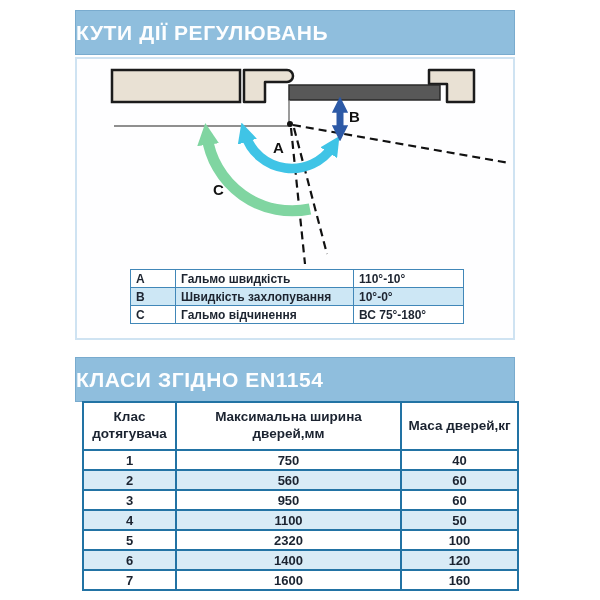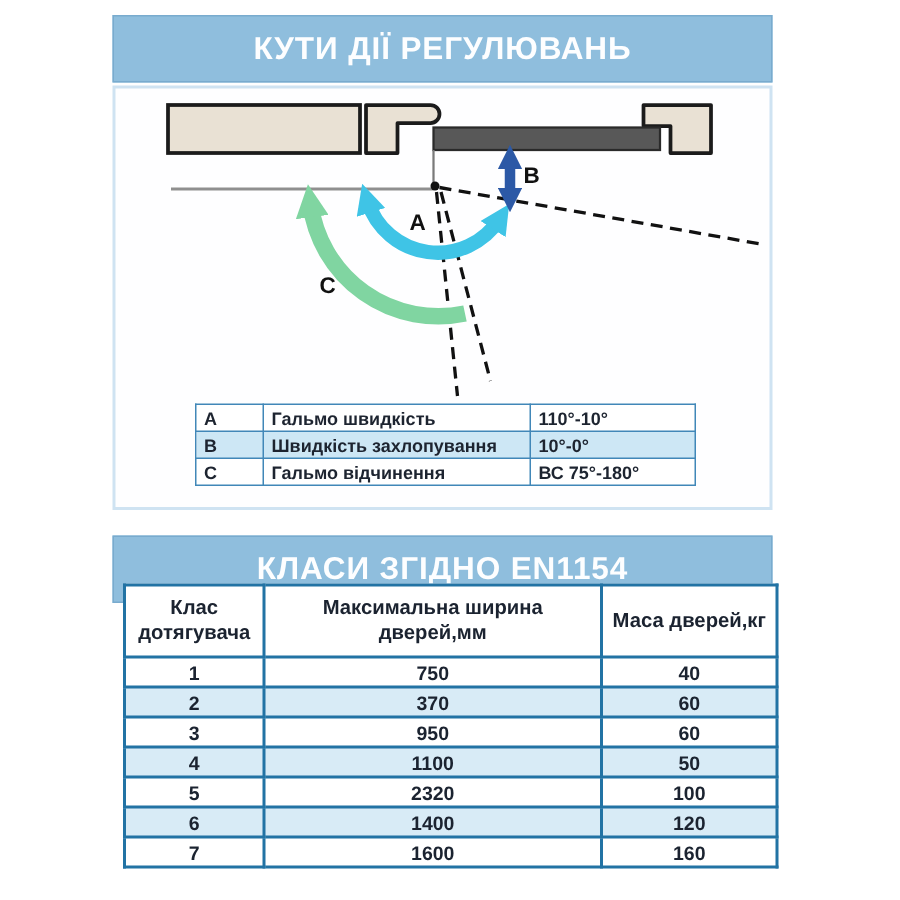--- a/index.html
+++ b/index.html
@@ -5,21 +5,21 @@
   html,body{margin:0;padding:0;}
   body{
     width:600px;height:600px;background:#ffffff;position:relative;
     font-family:"Liberation Sans","DejaVu Sans",sans-serif;
     -webkit-font-smoothing:antialiased;
   }
   .band{
     position:absolute;left:75px;width:440px;height:45px;box-sizing:border-box;
     background:#8fbedd;border:1px solid #79abce;
     color:#fdfeff;font-size:21px;font-weight:bold;letter-spacing:.6px;
-    text-align:center;line-height:44px;
+    line-height:44px;
   }
   #band-top{top:10px;}
   #band-bottom{top:357px;}
   .content-box{
     position:absolute;left:75px;top:57px;width:440px;height:283px;
     box-sizing:border-box;border:2px solid #cfe3f2;background:#fefeff;
   }
   .content-box svg{display:block;}
   .diagram-label{font:bold 15px "Liberation Sans","DejaVu Sans",sans-serif;fill:#111;}
   
@@ -31,21 +31,21 @@
     border:1.5px solid #4187b8;height:17px;padding:0 0 0 5px;
     font-size:12px;font-weight:bold;color:#1d2430;
     white-space:nowrap;overflow:hidden;
   }
   #legend-table tr:nth-child(2) td{background:#cde7f5;}
   #legend-table col.c-key{width:45px;}
   #legend-table col.c-label{width:178px;}
   #legend-table col.c-value{width:110px;}
   
   #classes-table{
-    position:absolute;left:82px;top:389px;width:435px;
+    position:absolute;left:82px;top:401px;width:435px;
     border-collapse:collapse;table-layout:fixed;background:#ffffff;
   }
   #classes-table th{
     border:2px solid #2273a4;height:46px;font-size:13.5px;font-weight:bold;
     color:#1b2330;text-align:center;padding:0 2px;line-height:1.25;
   }
   #classes-table td{
     border:2px solid #2273a4;height:18px;font-size:13px;font-weight:bold;
     color:#1b2330;text-align:center;padding:0;
   }
@@ -139,21 +139,21 @@
     </tr>
   </thead>
   <tbody>
       <tr>
         <td>1</td>
         <td>750</td>
         <td>40</td>
       </tr>
       <tr>
         <td>2</td>
-        <td>370</td>
+        <td>560</td>
         <td>60</td>
       </tr>
       <tr>
         <td>3</td>
         <td>950</td>
         <td>60</td>
       </tr>
       <tr>
         <td>4</td>
         <td>1100</td>

